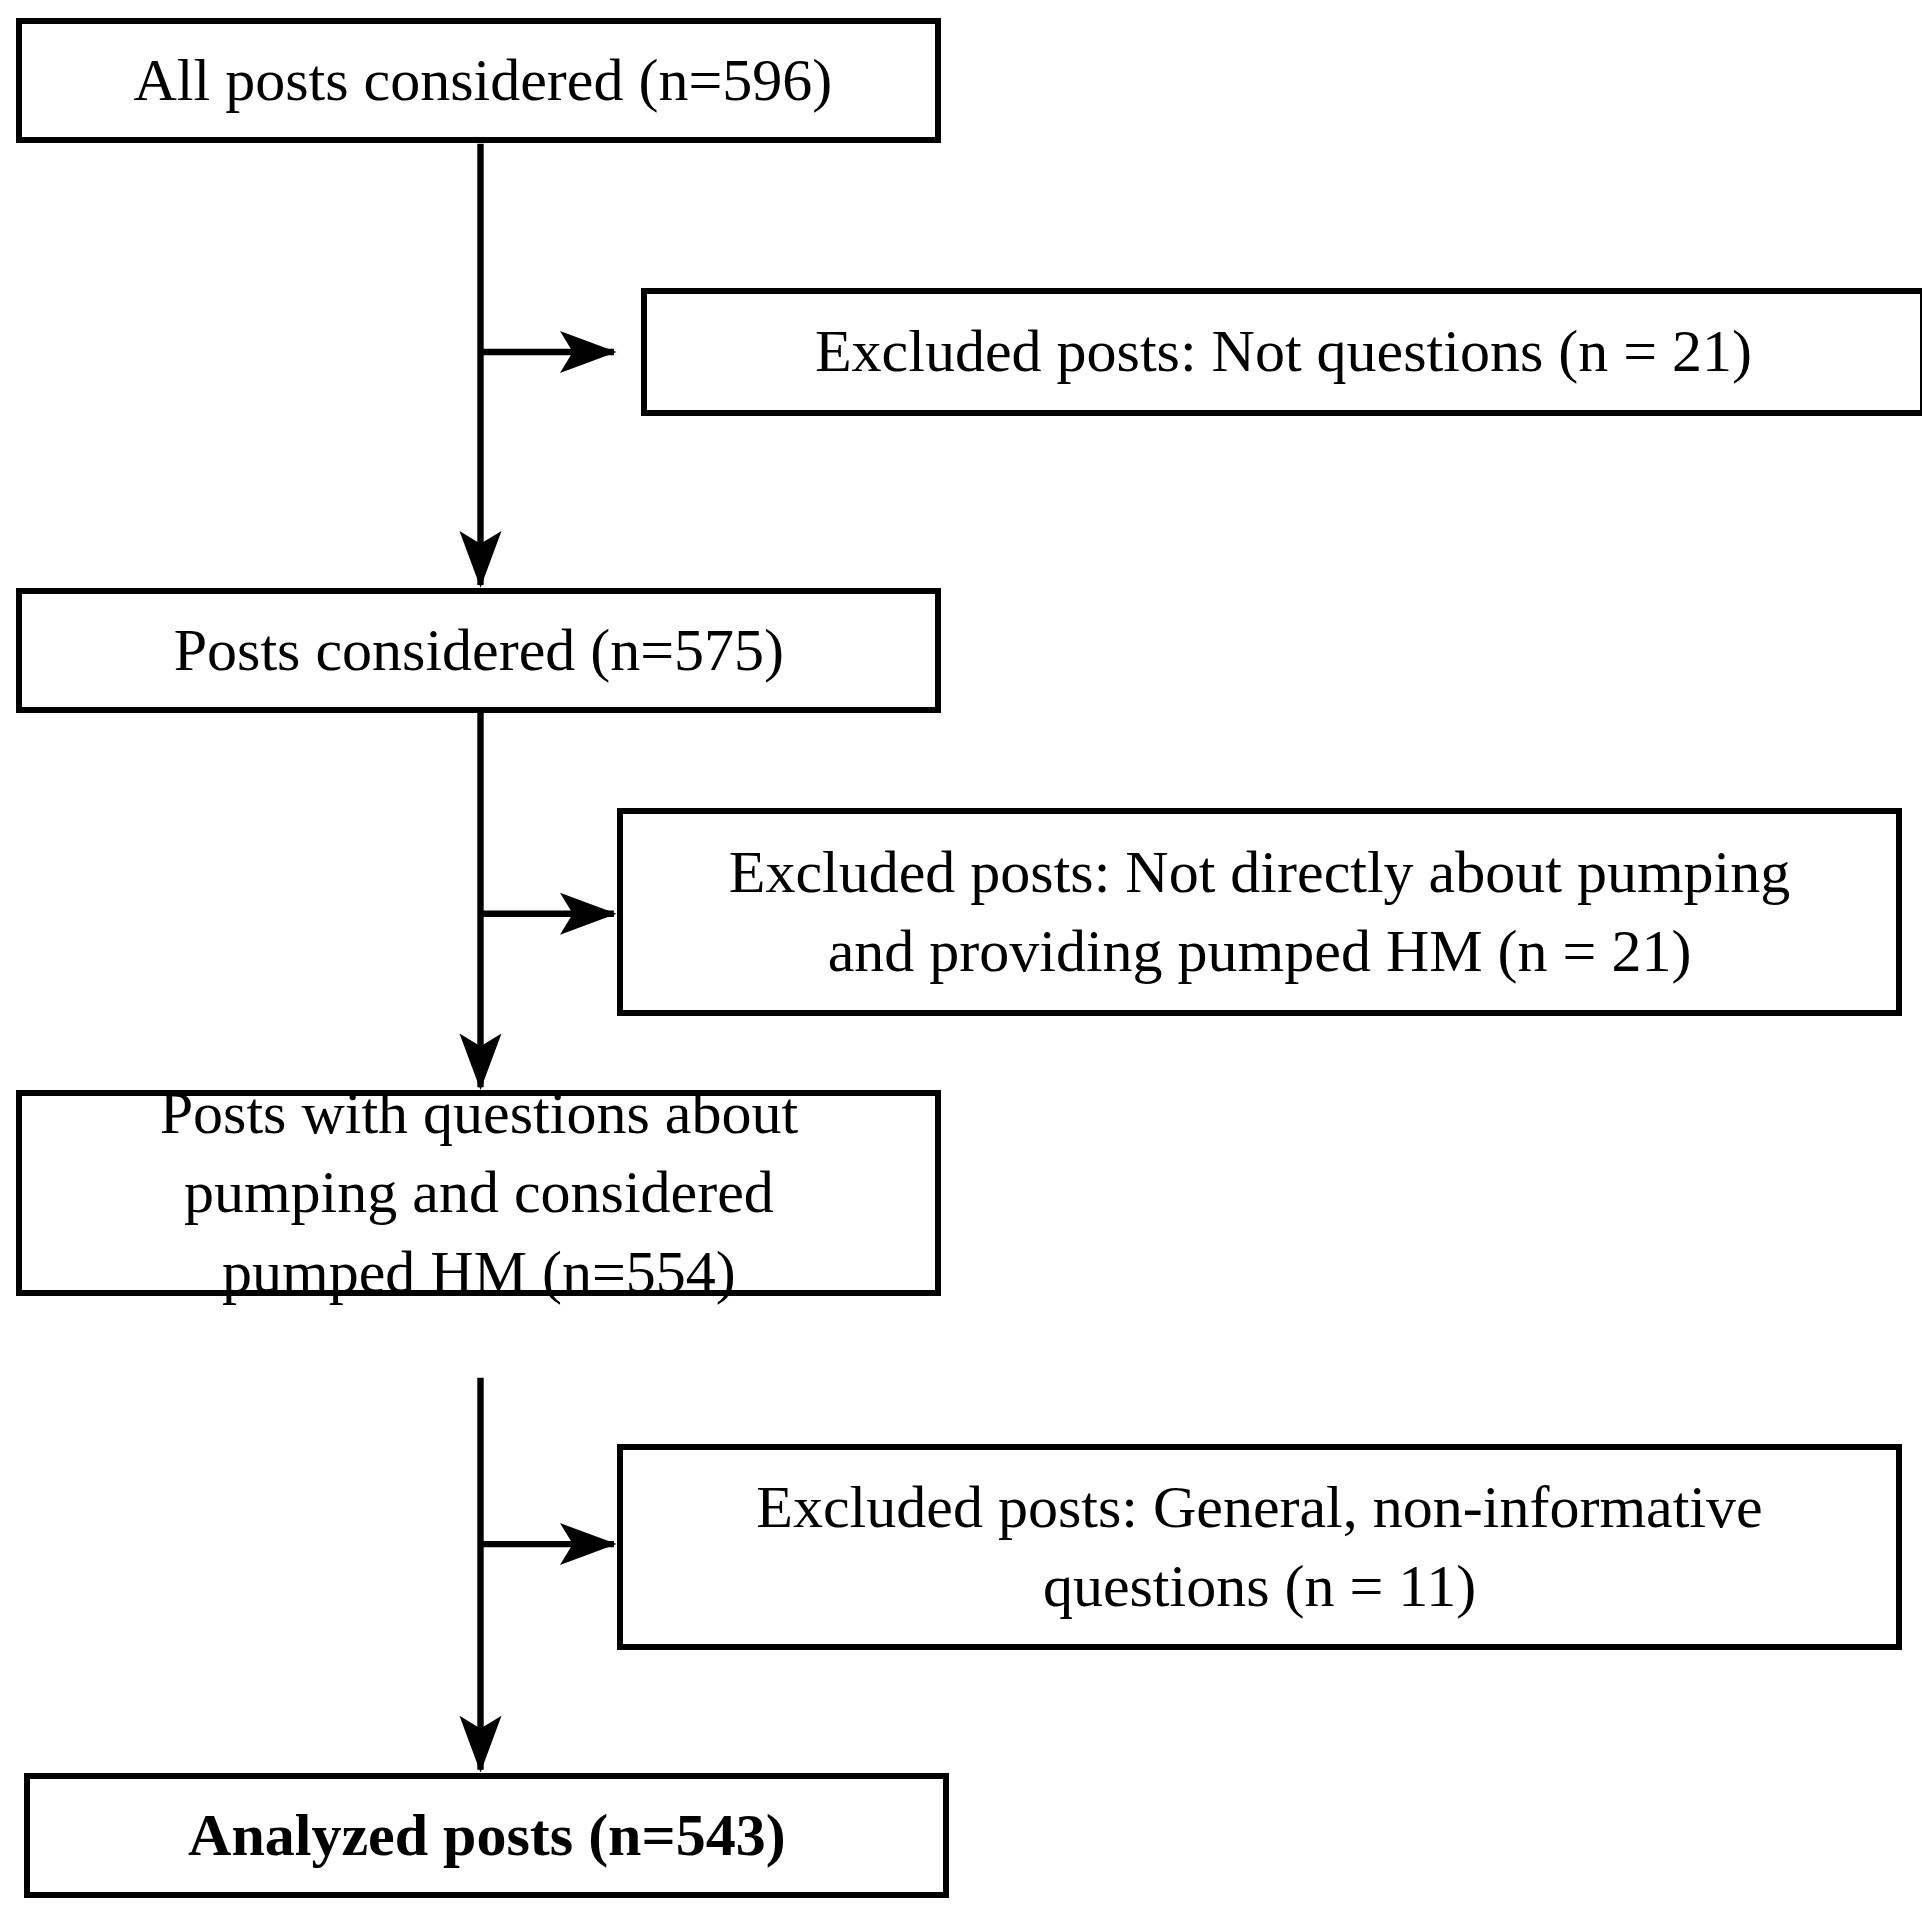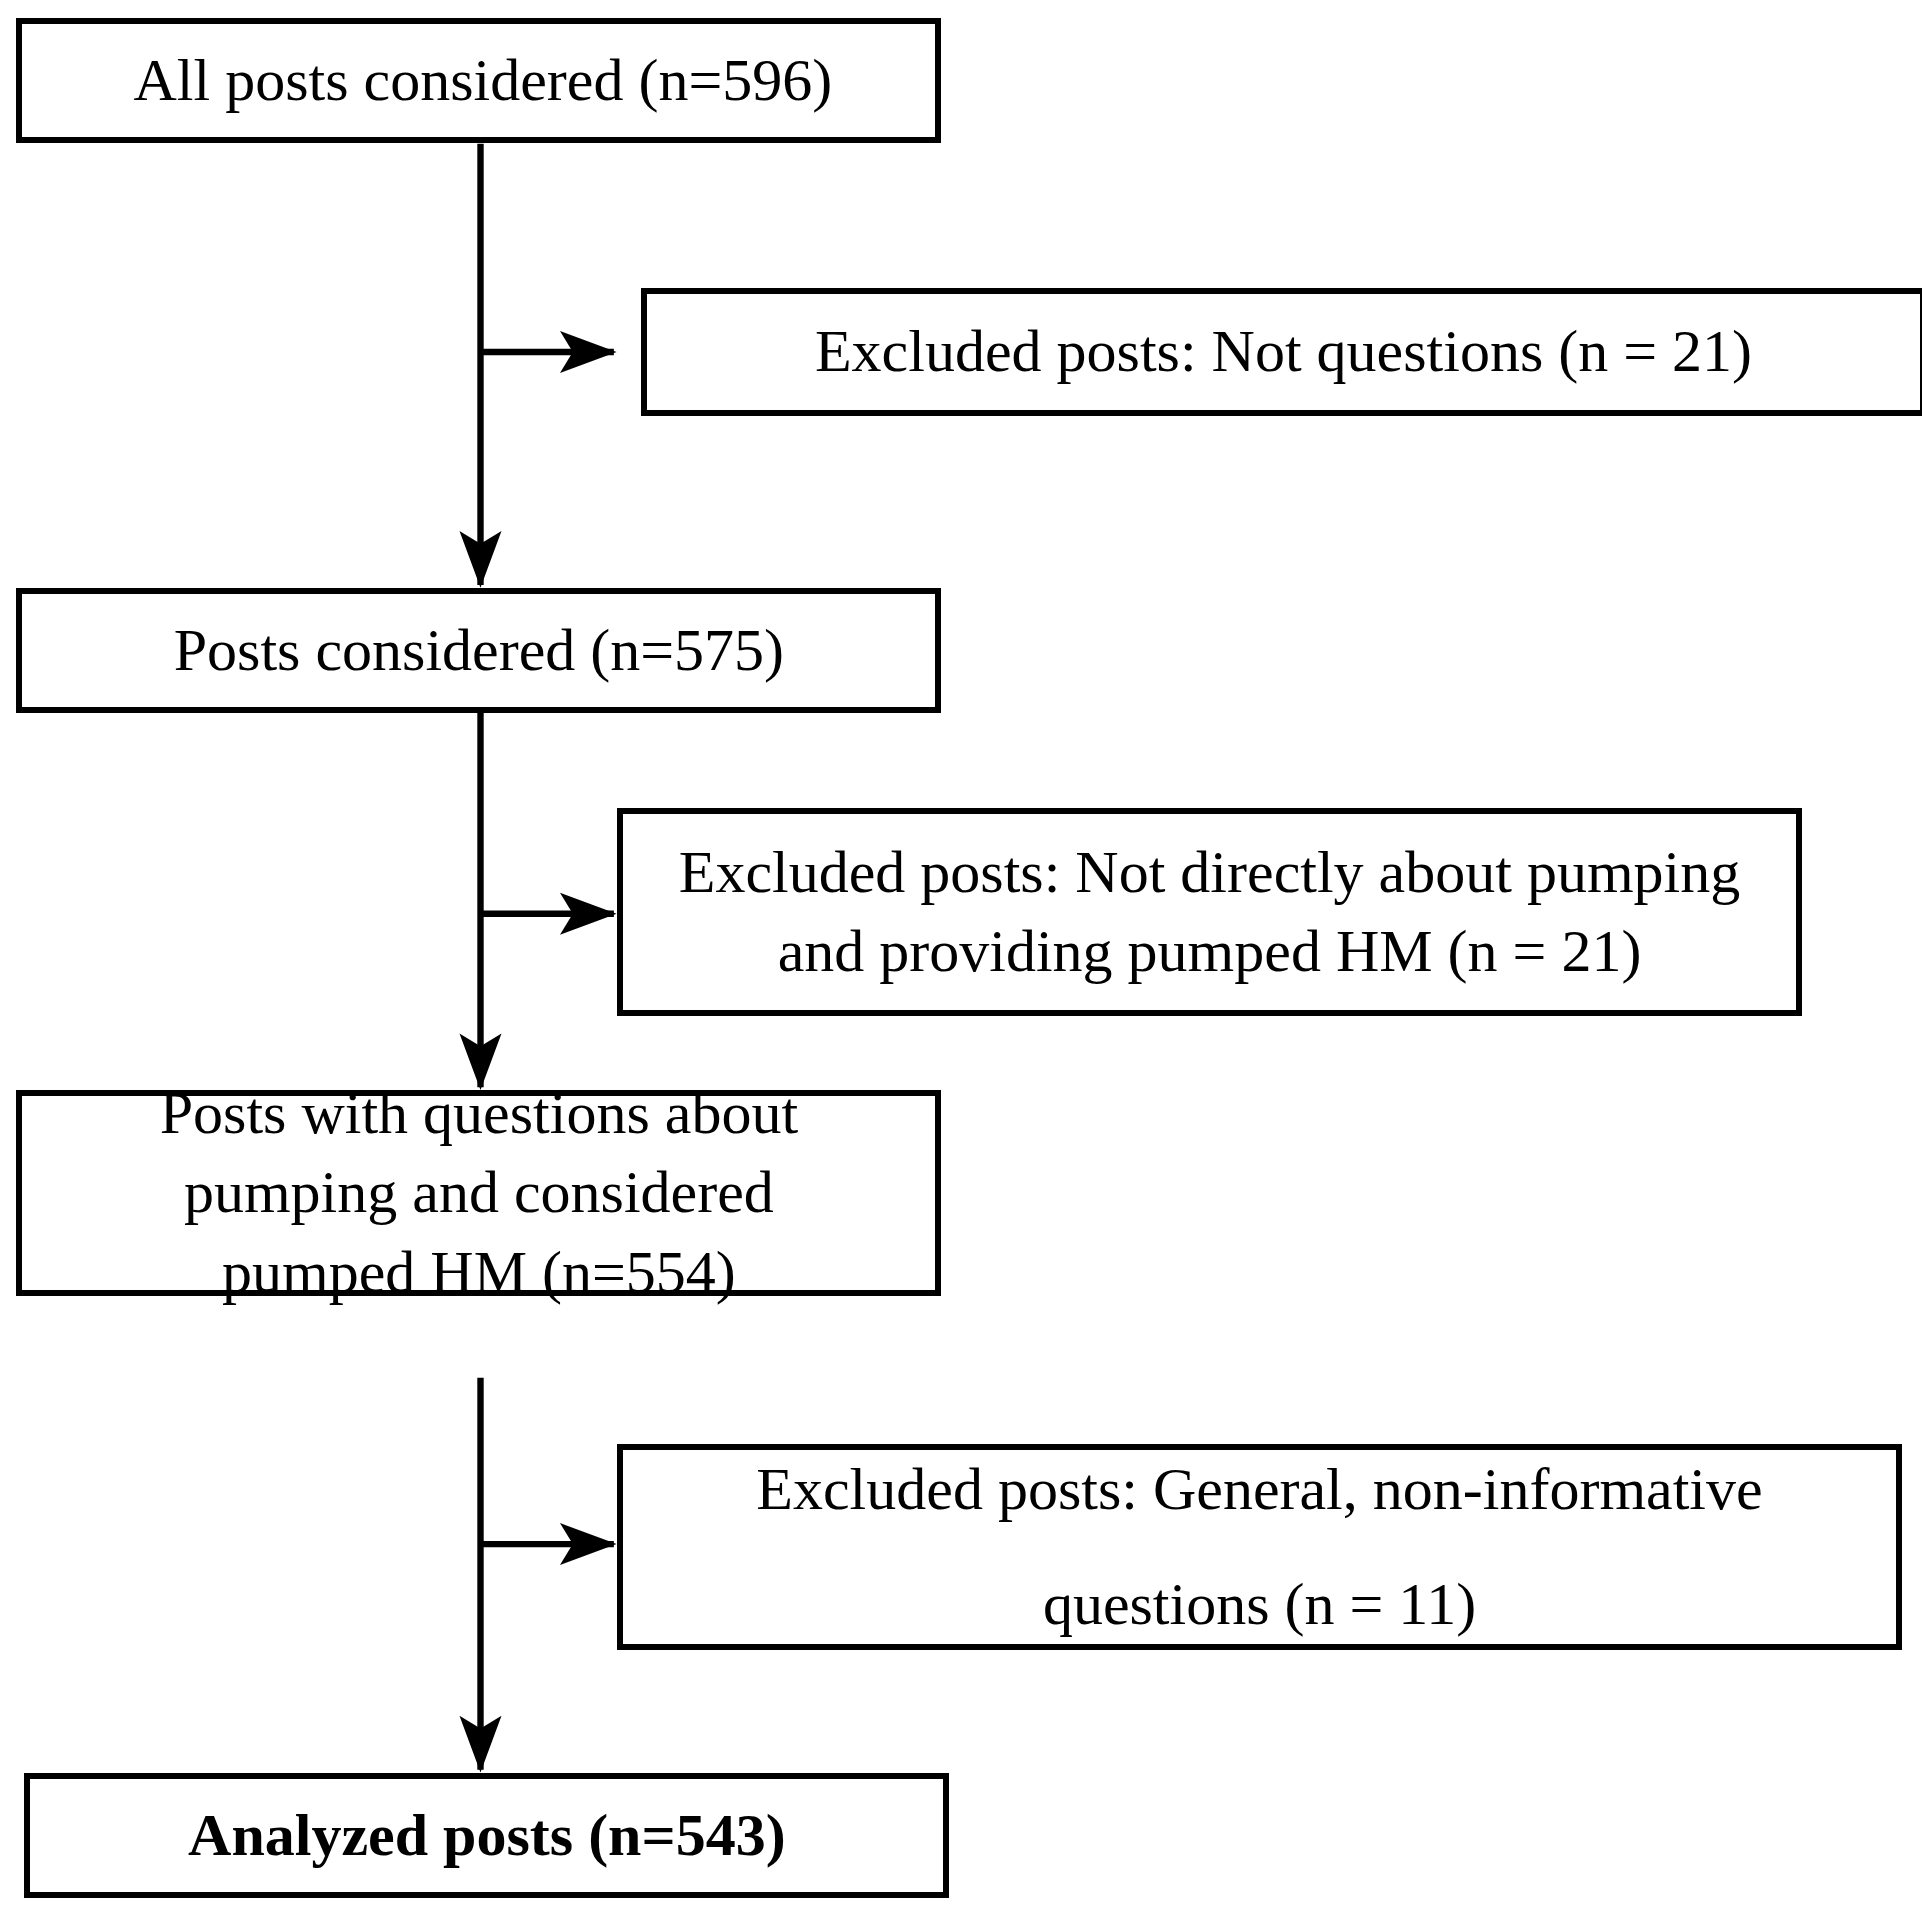--- a/index.html
+++ b/index.html
@@ -43,22 +43,22 @@
   .node.bold {
     font-weight: bold;
   }
   
   .n-all        { left: 16.4px;  top: 18.3px;   width: 925px; height: 125px; padding-left: 8px; }
   .n-considered { left: 16.4px;  top: 588px;  width: 925px; height: 125px; }
   .n-questions  { left: 16.4px;  top: 1090px; width: 925px; height: 206px; }
   .n-analyzed   { left: 16.4px;  top: 1773px; width: 925px; height: 125px; margin-left: 8px; }
   
   .n-excl1 { left: 641px; top: 288px;  width: 1285px; height: 128px; }
-  .n-excl2 { left: 617px; top: 808px;  width: 1185px; height: 208px; }
-  .n-excl3 { left: 617px; top: 1444px; width: 1285px; height: 206px; justify-content: space-between; }
+  .n-excl2 { left: 617px; top: 808px;  width: 1285px; height: 208px; }
+  .n-excl3 { left: 617px; top: 1444px; width: 1285px; height: 206px; }
 </style>
 </head>
 <body>
 
 <div class="canvas">
 
   <svg class="connectors" viewBox="0 0 2104 2099" xmlns="http://www.w3.org/2000/svg">
     <g stroke="#000000" stroke-width="7" fill="none">
 
       <path d="M 526 157 L 526 640"></path>

